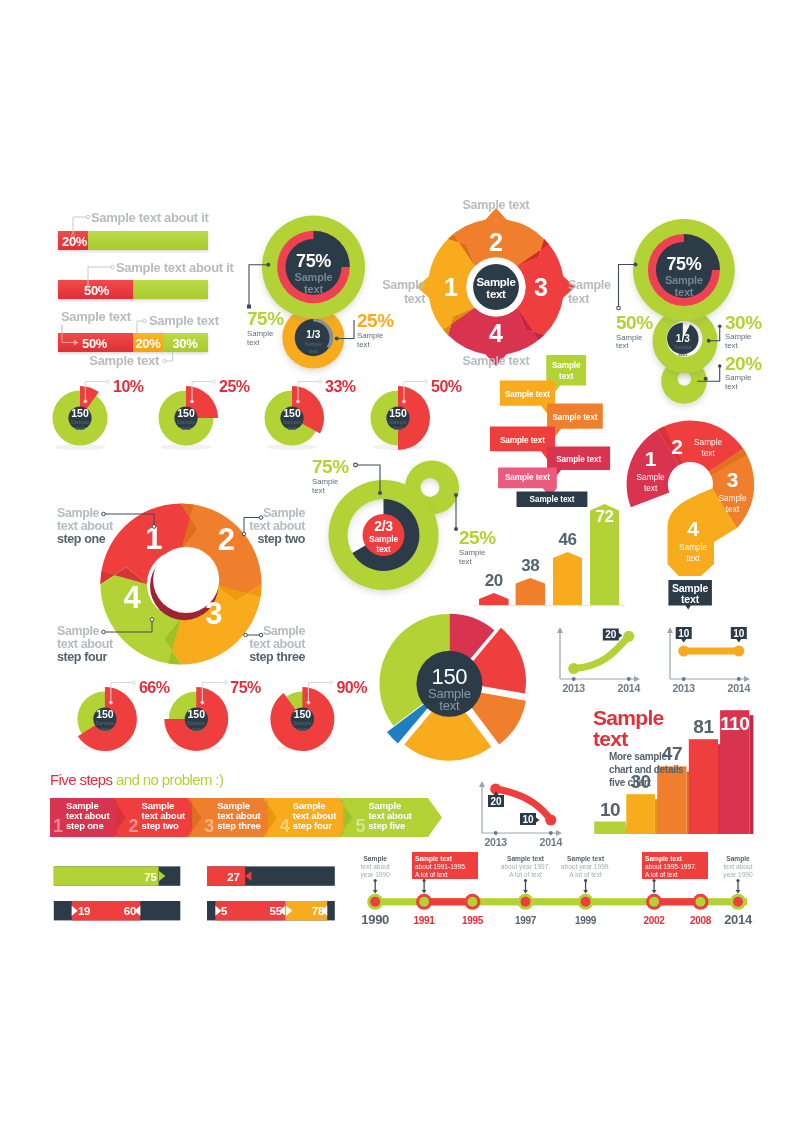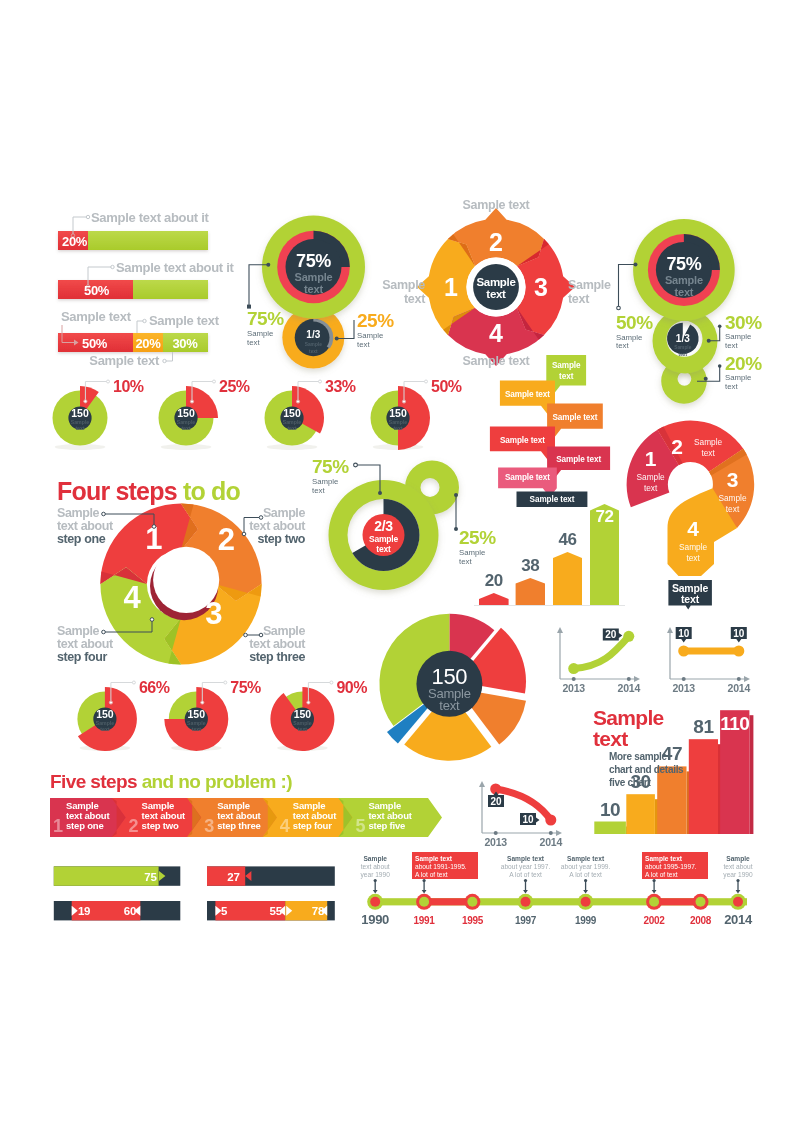--- a/index.html
+++ b/index.html
@@ -47,21 +47,21 @@
   .p150-sub{fill:#8b97a0;font-size:13px;letter-spacing:-0.2px;}
 
   .mini-axis{fill:#6d7b84;font-size:10.5px;font-weight:bold;letter-spacing:-0.2px;}
   .mini-tag{fill:#fff;font-size:10px;font-weight:bold;}
 
   .srbar-lbl{fill:#53646e;font-size:19px;font-weight:bold;letter-spacing:-0.5px;}
   .srbar-lbl-in{fill:#fff;font-size:19px;font-weight:bold;letter-spacing:-0.5px;}
   .srbar-title{font-size:21px;font-weight:bold;color:#e0303c;line-height:21px;letter-spacing:-0.7px;}
   .srbar-sub{font-size:10px;font-weight:bold;color:#53646e;line-height:13px;letter-spacing:-0.3px;margin-left:16px;}
 
-  .hdr2{font-size:19px;font-weight:bold;letter-spacing:-0.6px;}
+  .hdr2{font-size:15px;font-weight:normal;letter-spacing:-0.6px;}
   .fs-num{fill:#ffffff;fill-opacity:0.42;font-size:18px;font-weight:bold;}
   .fs-txt{fill:#fff;font-size:9.5px;font-weight:bold;letter-spacing:-0.2px;}
 
   .mbar-lbl{fill:#fff;font-size:11.5px;font-weight:bold;letter-spacing:-0.3px;}
 
   .tl-note{fill:#a4adb3;font-size:6.6px;}
   .tl-note-b{fill:#53646e;font-size:6.6px;font-weight:bold;}
   .tl-note-w{fill:#ffffff;font-size:6.6px;}
   .tl-note-wb{fill:#ffffff;font-size:6.6px;font-weight:bold;}
   .wheel-lbl{position:absolute;font-family:"Liberation Sans",sans-serif;font-size:12.5px;font-weight:bold;color:#b7bcc0;letter-spacing:-0.3px;}
@@ -341,21 +341,20 @@
     <text x="302.4" y="52" text-anchor="middle" class="pie-val">150</text>
     <text x="302.4" y="59" text-anchor="middle" class="pie-sub">Sample</text>
     <text x="302.4" y="65" text-anchor="middle" class="pie-sub">text</text>
     <path d="M 308.4 36.5 L 308.4 16.5 L 331.4 16.5" stroke="#d6d9db" stroke-width="1" fill="none"></path>
     <circle cx="308.4" cy="36.5" r="1.6" fill="#fff" stroke="#e3a3a3" stroke-width="1"></circle>
     <circle cx="331.4" cy="16.5" r="1.5" fill="#fff" stroke="#d6d9db" stroke-width="1"></circle>
     <text x="336.4" y="27" class="pie-pct">90%</text>
   </g>
 </svg>
 
-<div class="abs hdr" style="left:57px;top:477px;"><span class="hdr-red">Four steps</span> <span class="hdr-green">to do</span></div>
 <svg class="abs" style="left:93px;top:491px;" width="176" height="186" viewBox="0 0 170 180">
   <path d="M 7.00 90.00 A 78 78 0 0 1 85.00 12.00 L 101.23 36.93 L 85.00 57.00 A 33 33 0 0 0 52.00 90.00 L 31.93 73.77 Z" fill="#ee3e3e"></path>
   <path d="M 85.00 12.00 A 78 78 0 0 1 163.00 90.00 L 138.07 106.23 L 118.00 90.00 A 33 33 0 0 0 85.00 57.00 L 101.23 36.93 Z" fill="#f07f2d"></path>
   <path d="M 163.00 90.00 A 78 78 0 0 1 85.00 168.00 L 68.77 143.07 L 85.00 123.00 A 33 33 0 0 0 118.00 90.00 L 138.07 106.23 Z" fill="#f8ab1d"></path>
   <path d="M 85.00 168.00 A 78 78 0 0 1 7.00 90.00 L 31.93 73.77 L 52.00 90.00 A 33 33 0 0 0 85.00 123.00 L 68.77 143.07 Z" fill="#b2d236"></path>
   <path d="M 85.00 12.00 L 101.23 36.93 L 85.00 57.00 L 97.20 12.96 Z" fill="#e06f1d"></path>
   <path d="M 163.00 90.00 L 138.07 106.23 L 118.00 90.00 L 162.04 102.20 Z" fill="#ee9a10"></path>
   <path d="M 85.00 168.00 L 68.77 143.07 L 85.00 123.00 L 72.80 167.04 Z" fill="#9ec226"></path>
   <path d="M 7.00 90.00 L 31.93 73.77 L 52.00 90.00 L 7.96 77.80 Z" fill="#d8323a"></path>
   <circle cx="88" cy="92" r="33" fill="#9e2435"></circle>

